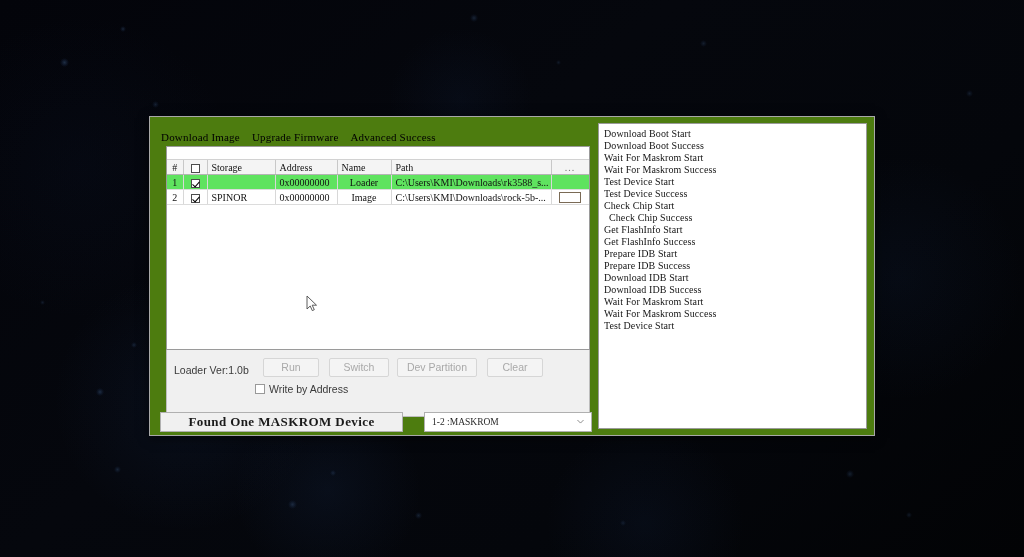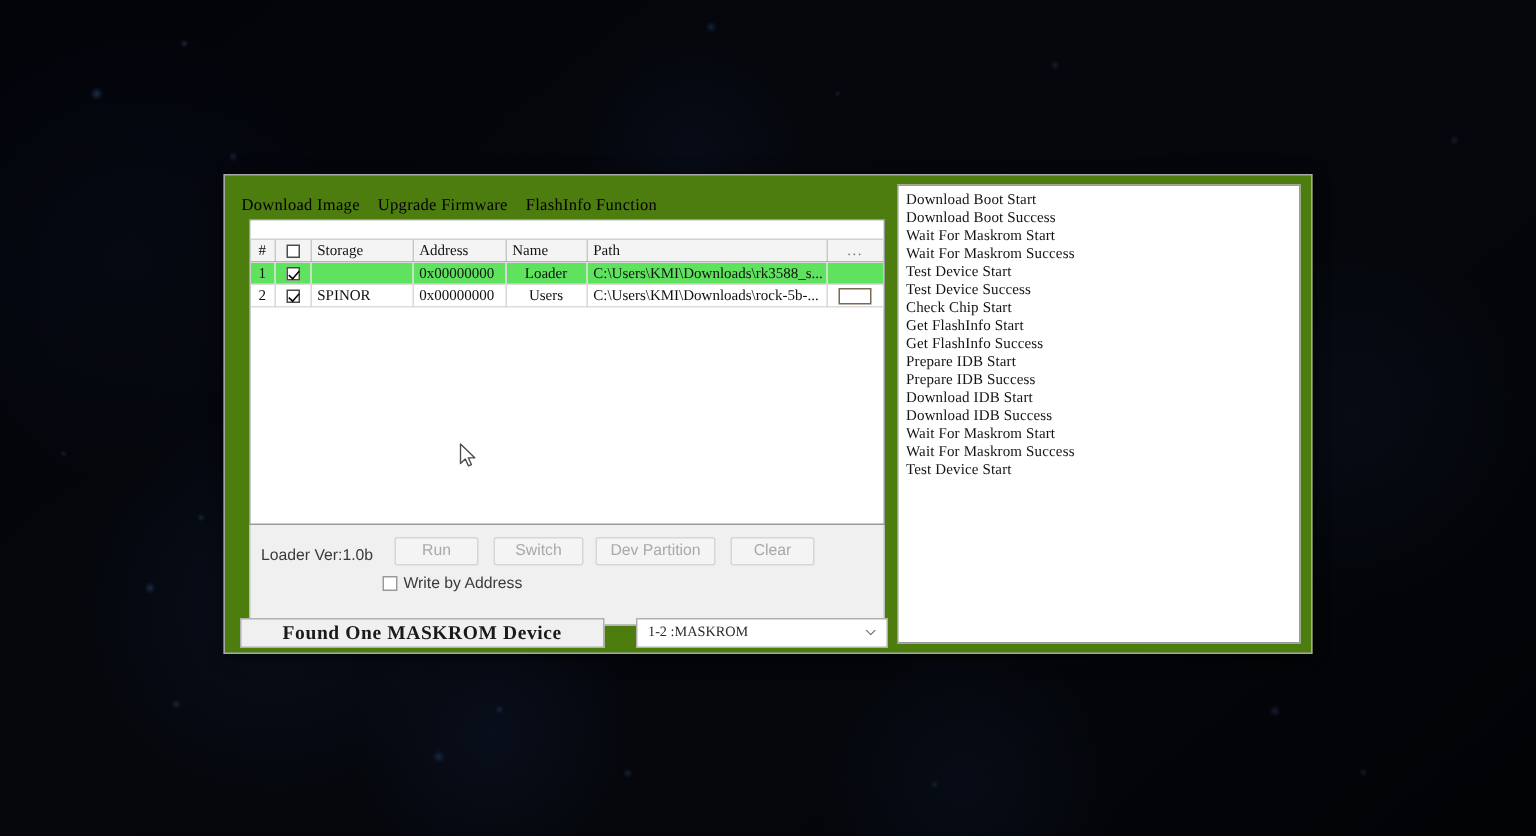--- a/index.html
+++ b/index.html
@@ -345,21 +345,21 @@
   <div class="bokeh" style="left:210px; top:180px; width:5px;  height:5px;  opacity:.18"></div>
 </div>
 
 <div id="app-window">
 
   <div id="left-pane">
 
     <div id="tab-strip">
       <div class="tab active">Download Image</div>
       <div class="tab">Upgrade Firmware</div>
-      <div class="tab">FlashInfo Function</div>
+      <div class="tab">Advanced Success</div>
     </div>
 
     <div id="table-panel">
       <div id="table-topstrip"></div>
       <table class="grid">
         <colgroup>
           <col style="width:16px">
           <col style="width:24px">
           <col style="width:68px">
           <col style="width:62px">
@@ -394,21 +394,21 @@
               <span class="browse-btn ghost"></span>
             </td>
           </tr>
           <tr class="row-normal">
             <td class="c-num">2</td>
             <td class="c-check">
               <span class="cellbox checked"></span>
             </td>
             <td class="c-storage">SPINOR</td>
             <td class="c-addr">0x00000000</td>
-            <td class="c-name">Users</td>
+            <td class="c-name">Image</td>
             <td class="c-path">C:\Users\KMI\Downloads\rock-5b-...</td>
             <td class="c-dots">
               <span class="browse-btn"></span>
             </td>
           </tr>
         </tbody>
       </table>
     </div>
 
     <div id="controls">
@@ -438,20 +438,21 @@
 
   <div id="right-pane">
     <div id="log-panel">
       <div class="log-line">Download Boot Start</div>
       <div class="log-line">Download Boot Success</div>
       <div class="log-line">Wait For Maskrom Start</div>
       <div class="log-line">Wait For Maskrom Success</div>
       <div class="log-line">Test Device Start</div>
       <div class="log-line">Test Device Success</div>
       <div class="log-line">Check Chip Start</div>
+      <div class="log-line indented">Check Chip Success</div>
       <div class="log-line">Get FlashInfo Start</div>
       <div class="log-line">Get FlashInfo Success</div>
       <div class="log-line">Prepare IDB Start</div>
       <div class="log-line">Prepare IDB Success</div>
       <div class="log-line">Download IDB Start</div>
       <div class="log-line">Download IDB Success</div>
       <div class="log-line">Wait For Maskrom Start</div>
       <div class="log-line">Wait For Maskrom Success</div>
       <div class="log-line">Test Device Start</div>
     </div>

